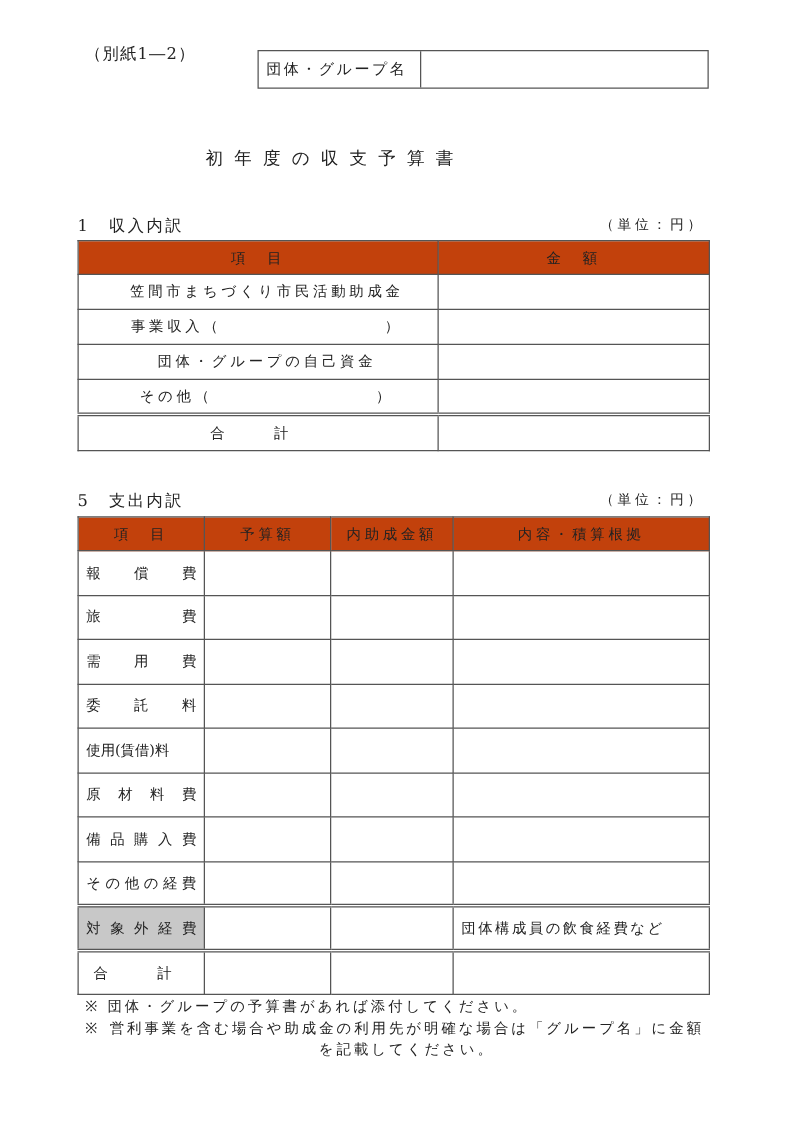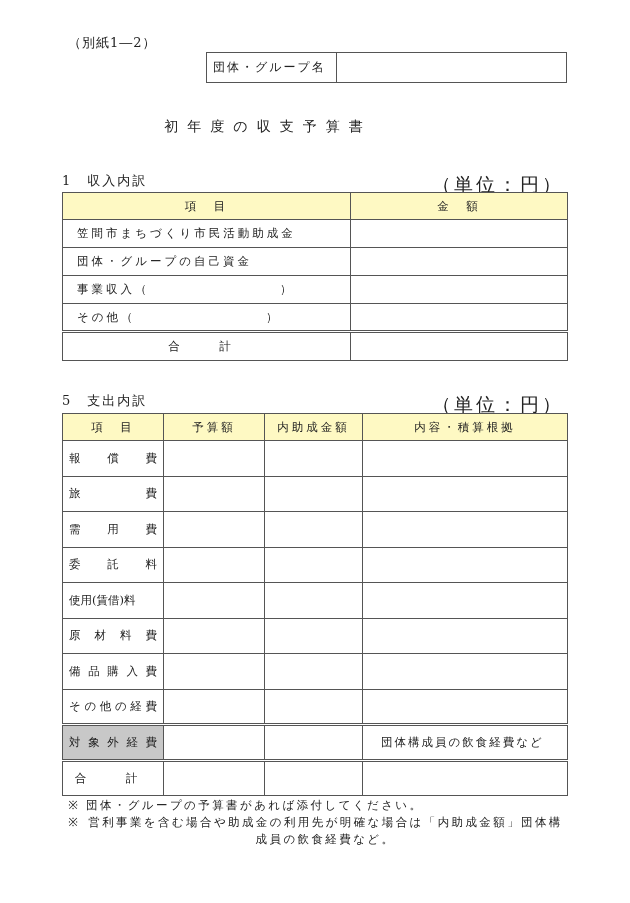--- a/index.html
+++ b/index.html
@@ -4,53 +4,53 @@
 <style>
   html, body { margin: 0; padding: 0; background: #ffffff; }
   body {
     width: 630px; height: 903px; position: relative; overflow: hidden;
     font-family: "DejaVu Serif", "Liberation Serif", serif;
     color: #222222;
   }
   .abs { position: absolute; text-align: center; }
   .appendix { left: 68px; top: 34px; font-size: 13px; letter-spacing: 1px; }
   .group-box {
-    left: 206px; top: 52px; width: 361px; height: 31px;
+    left: 206px; top: 40px; width: 361px; height: 31px;
     border: 1px solid #555; box-sizing: border-box; display: flex;
   }
   .group-box .label {
     width: 130px; border-right: 1px solid #555; box-sizing: border-box;
     font-size: 12px; letter-spacing: 2px; display: flex; align-items: center; padding-left: 6px;
   }
   .group-box .value { flex: 1; }
   .doc-title {
     left: 0; width: 536px; top: 118px; text-align: center;
     font-size: 14px; letter-spacing: 9px;
   }
   .section-head { font-size: 13px; letter-spacing: 2px; }
-  .unit { font-size: 19px; letter-spacing: 3px; }
+  .unit { font-size: 11px; letter-spacing: 3px; }
   table { border-collapse: collapse; position: absolute; table-layout: fixed; }
   td, th { border: 1px solid #555; font-weight: normal; font-size: 11.5px; padding: 0; box-sizing: border-box; }
-  th { background: #fef9c3; letter-spacing: 3px; }
+  th { background: #c2410c; letter-spacing: 3px; }
   .income { left: 62px; top: 192px; width: 505px; }
   .income th { height: 27px; }
   .income td { height: 28px; }
-  .income td.item { padding-left: 14px; letter-spacing: 3px; }
+  .income td.item { padding-left: 14px; letter-spacing: 3px; text-align: center; }
   .income tr.total td { border-top: 3px double #555; height: 29px; }
   .income td.total-label { text-align: center; letter-spacing: 14px; }
   .expense { left: 62px; top: 413px; width: 505px; }
   .expense th { height: 27px; }
   .expense td { height: 35.5px; }
   .expense td.item { padding: 0 6px; letter-spacing: 0; }
   .item-spread { display: flex; justify-content: space-between; }
   .expense tr.excluded td { border-top: 3px double #555; }
   .expense tr.excluded td.gray { background: #c8c8c8; }
   .expense tr.total td { border-top: 3px double #555; }
   .expense td.total-label { text-align: center; letter-spacing: 14px; }
-  .expense td.content { padding-left: 18px; letter-spacing: 2px; }
+  .expense td.content { padding-left: 6px; letter-spacing: 2px; }
   .notes { left: 60px; top: 797px; font-size: 11.5px; line-height: 17px; letter-spacing: 2.4px; }
   .note { display: flex; }
   .note .mark { width: 26px; flex: none; letter-spacing: 0; }
 </style>
 </head>
 <body>
 
 <div class="abs appendix">（別紙1―2）</div>
 
 <div class="abs group-box">
@@ -71,25 +71,25 @@
   <tbody>
       <tr>
     <th>項　目</th>
     <th>金　額</th>
   </tr>
   <tr>
     <td class="item">笠間市まちづくり市民活動助成金</td>
     <td></td>
   </tr>
   <tr>
+    <td class="item">事業収入（　　　　　　　　　）</td>
+    <td></td>
+  </tr>
+  <tr>
     <td class="item">団体・グループの自己資金</td>
-    <td></td>
-  </tr>
-  <tr>
-    <td class="item">事業収入（　　　　　　　　　）</td>
     <td></td>
   </tr>
   <tr>
     <td class="item">その他（　　　　　　　　　）</td>
     <td></td>
   </tr>
   <tr class="total">
     <td class="total-label">合　計</td>
     <td></td>
   </tr>
@@ -239,15 +239,15 @@
 </tbody>
   </table>
 
 <div class="abs notes">
   <div class="note">
     <span class="mark">※</span>
     <span>団体・グループの予算書があれば添付してください。</span>
   </div>
   <div class="note" style="width:505px;">
     <span class="mark">※</span>
-    <span>営利事業を含む場合や助成金の利用先が明確な場合は「内助成金額」団体構成員の飲食経費など。</span>
+    <span>営利事業を含む場合や助成金の利用先が明確な場合は「グループ名」に金額を記載してください。</span>
   </div>
 </div>
 
 </body></html>

